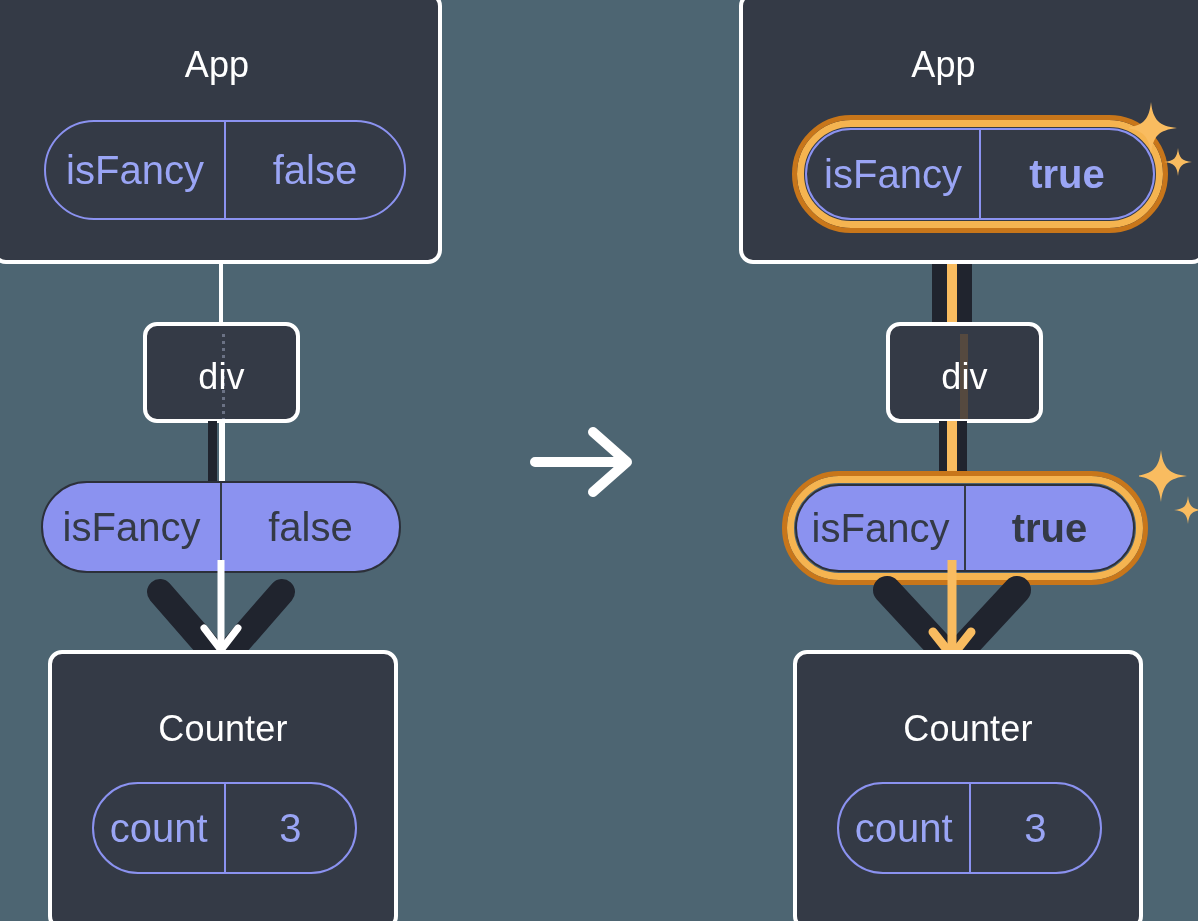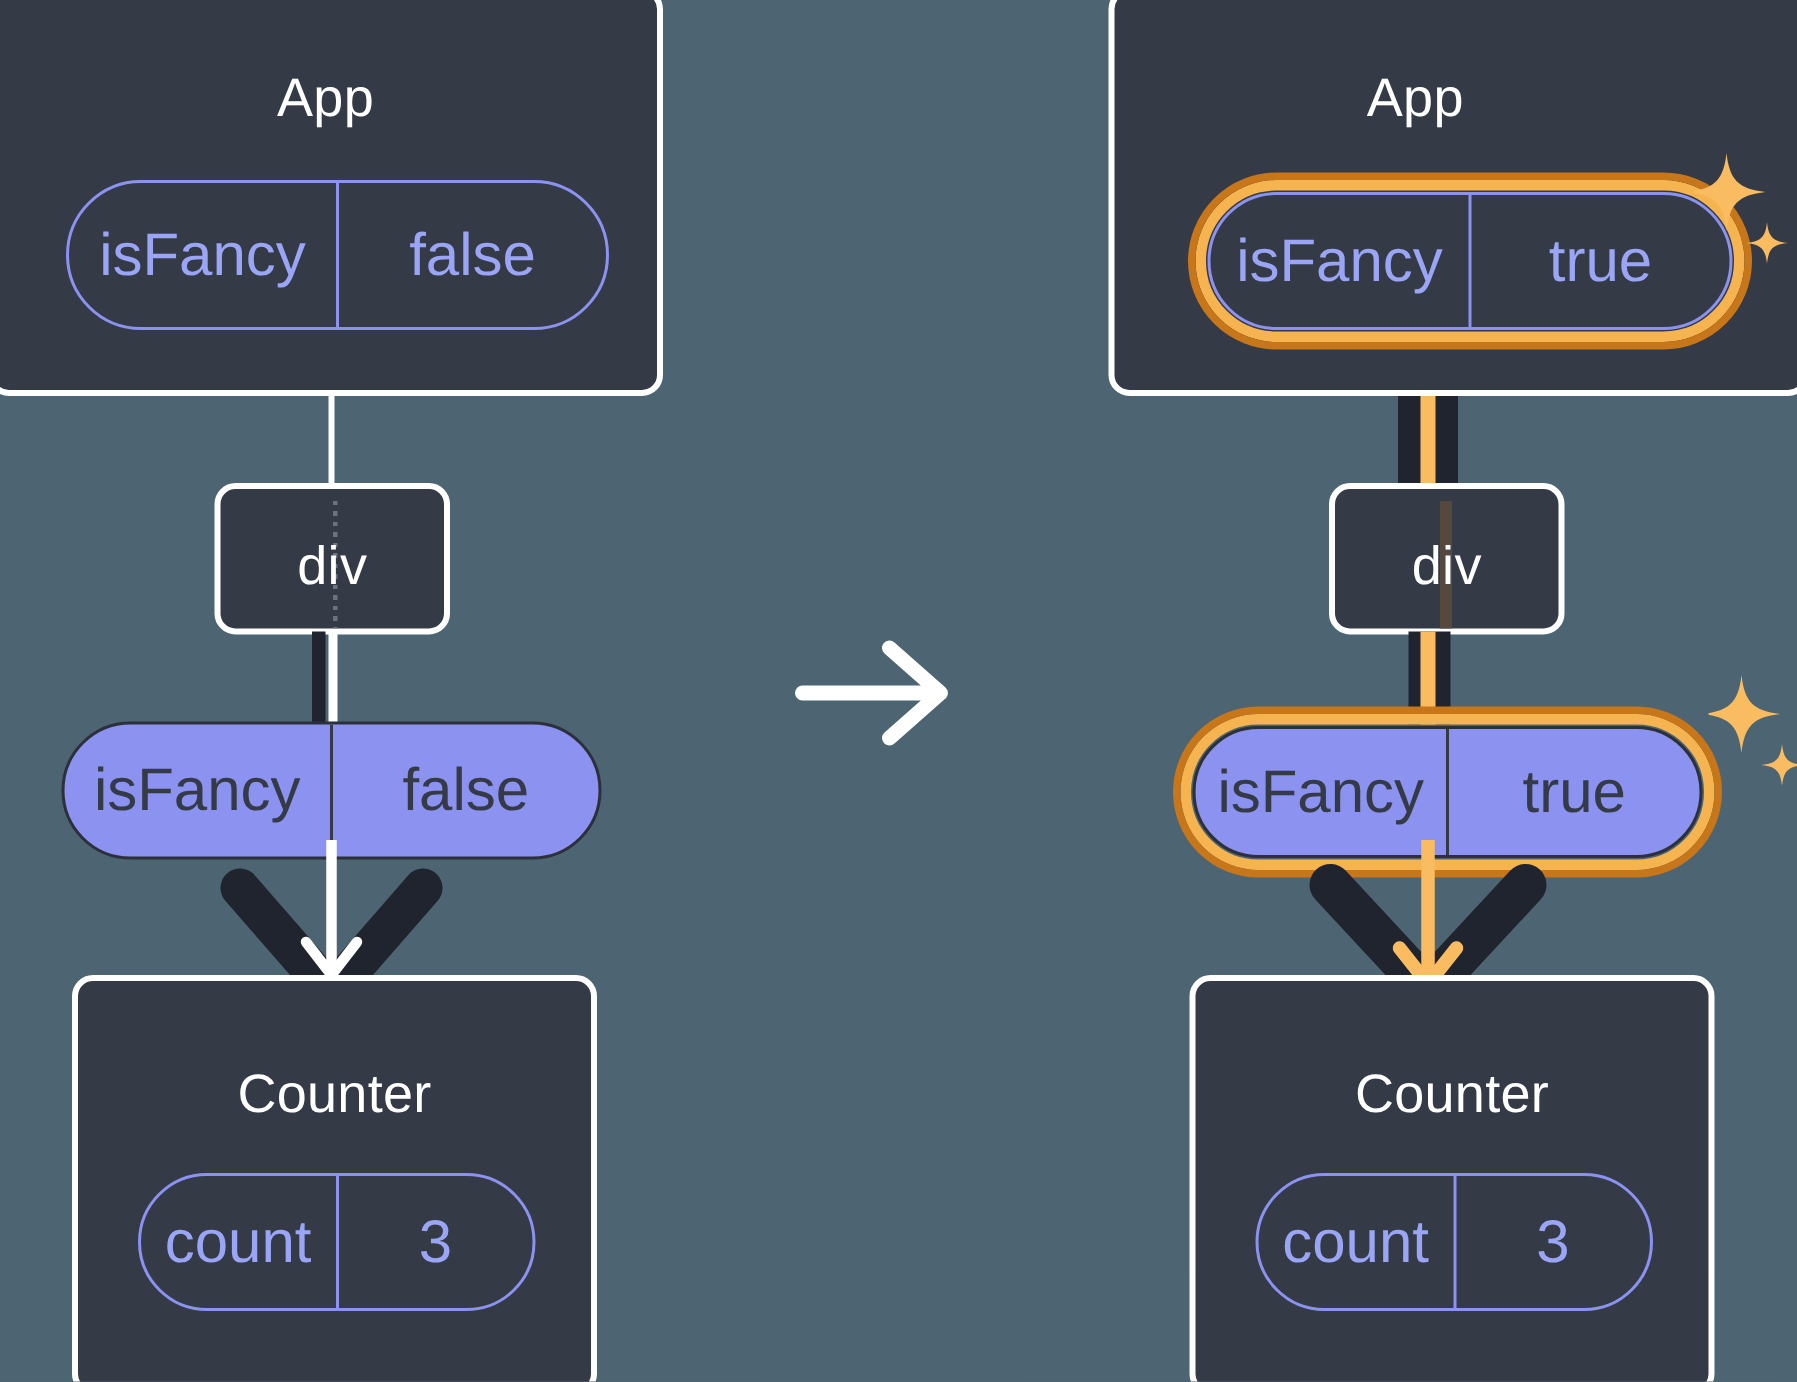--- a/index.html
+++ b/index.html
@@ -76,21 +76,21 @@
     flex: 1 1 0;
     display: flex;
     align-items: center;
     justify-content: center;
     font-size: 40px;
     line-height: 1;
     white-space: nowrap;
   }
   .pill-sep { width: 2px; flex: 0 0 2px; }
 
-  .val-bold { font-weight: normal; }
+  .val-bold { font-weight: bold; }
 
   
   .ring {
     position: absolute;
     border-radius: 999px;
     box-sizing: border-box;
     border: 7px solid #f5b450;
     outline: 5px solid #c8761a;
     outline-offset: 0px;
     pointer-events: none;

